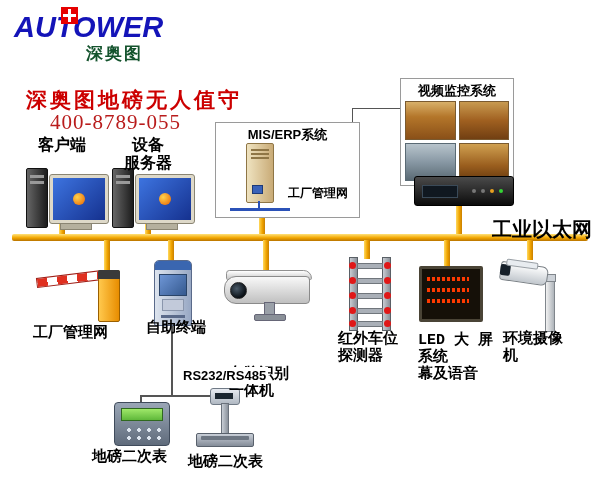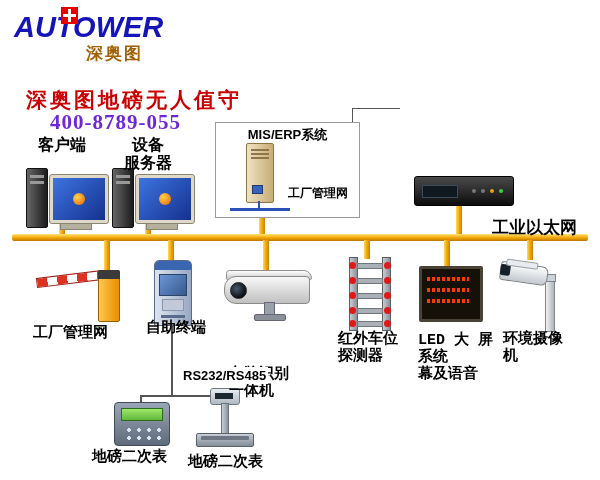--- a/index.html
+++ b/index.html
@@ -6,28 +6,28 @@
   .canvas{position:relative;width:600px;height:480px;background:#fff;overflow:hidden;
           font-family:"Liberation Sans","DejaVu Sans",sans-serif;color:#000;}
 
   
   .logo{position:absolute;left:14px;top:12px;width:170px;}
   .logo-word{font-style:italic;font-weight:bold;font-size:29px;line-height:30px;color:#1414b8;}
   .logo-mark{position:absolute;left:47px;top:-5px;width:17px;height:17px;background:#e60000;}
   .logo-mark i{position:absolute;background:#fff;}
   .logo-mark .h{left:2px;right:2px;top:7px;height:3px;}
   .logo-mark .v{top:2px;bottom:2px;left:7px;width:3px;}
-  .logo-sub{margin-left:72px;margin-top:0;font-weight:bold;font-size:17px;color:#a16207;letter-spacing:2px;}
+  .logo-sub{margin-left:72px;margin-top:0;font-weight:bold;font-size:17px;color:#14532d;letter-spacing:2px;}
 
   .title-red{position:absolute;left:26px;top:86px;font-weight:bold;font-size:21px;letter-spacing:3px;color:#cc0000;}
-  .phone-red{position:absolute;left:50px;top:110px;font-family:"Liberation Serif",serif;font-weight:bold;font-size:21px;letter-spacing:1px;color:#6d28d9;}
+  .phone-red{position:absolute;left:50px;top:110px;font-family:"Liberation Serif",serif;font-weight:normal;font-size:21px;letter-spacing:1px;color:#b91c1c;}
 
   .node-label{position:absolute;font-weight:bold;font-size:16px;line-height:18px;text-align:center;z-index:3;}
   .dev-label{position:absolute;font-weight:bold;font-size:15px;line-height:17px;z-index:3;}
-  .eth-label{position:absolute;left:492px;top:216px;font-weight:bold;font-size:17px;z-index:3;}
+  .eth-label{position:absolute;left:492px;top:216px;font-weight:bold;font-size:20px;z-index:3;}
 
   
   .backbone{position:absolute;left:12px;top:234px;width:576px;height:7px;z-index:1;
             background:linear-gradient(#ffe27a,#f2a600 55%,#b97400);border-radius:2px;}
   .vconn{position:absolute;width:6px;background:linear-gradient(90deg,#ffd95e,#f0a400 55%,#c97f00);z-index:1;}
   .thin{position:absolute;background:#555;z-index:1;}
 
   
   .pc{position:absolute;width:78px;height:62px;z-index:2;}
   .pc-tower{position:absolute;left:0;top:0;width:20px;height:58px;background:linear-gradient(90deg,#666,#1c1c1c);border:1px solid #111;border-radius:2px;}
@@ -157,20 +157,29 @@
   </div>
 
   <div class="frame-box" style="left:215px;top:122px;width:143px;height:94px;">
     <div class="box-title">MIS/ERP系统</div>
     <div class="server-tower"></div>
     <div class="mis-vstub"></div>
     <div class="mis-netline"></div>
     <div class="mis-netlabel">工厂管理网</div>
   </div>
 
+  <div class="frame-box" style="left:400px;top:78px;width:112px;height:106px;">
+    <div class="box-title">视频监控系统</div>
+    <div class="vthumbs">
+      <div class="vt vt1"></div>
+      <div class="vt vt2"></div>
+      <div class="vt vt3"></div>
+      <div class="vt vt4"></div>
+    </div>
+  </div>
 
   <div class="dvr"></div>
 
   <div class="thin" style="left:352px;top:108px;width:48px;height:1px;"></div>
   <div class="thin" style="left:352px;top:108px;width:1px;height:15px;"></div>
 
   <div class="backbone"></div>
   <div class="eth-label">工业以太网</div>
 
   <div class="vconn" style="left:59px;top:220px;height:14px;"></div>

